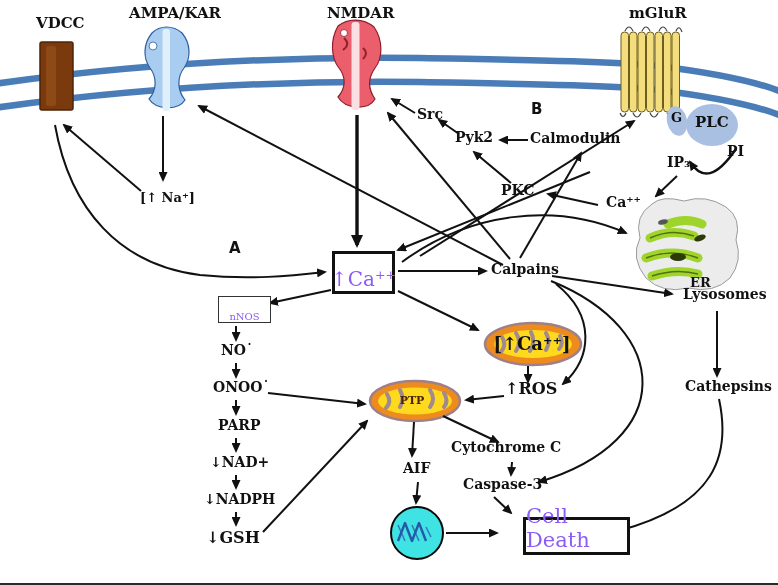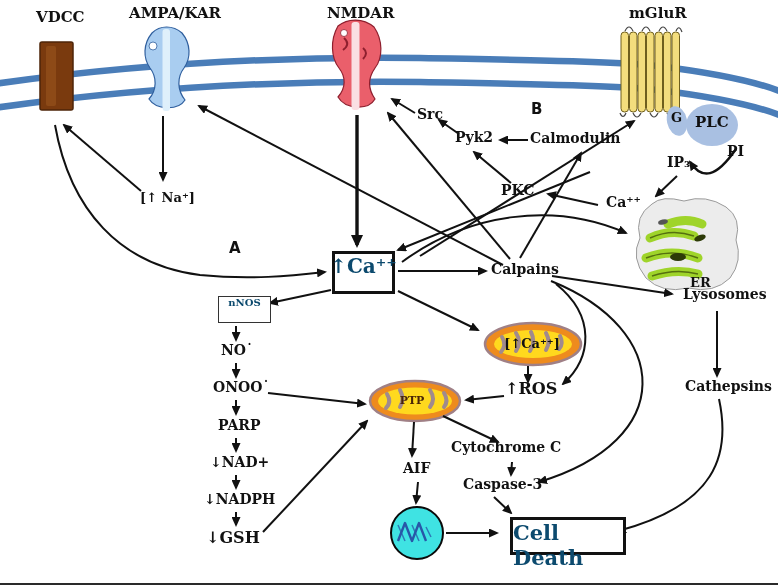--- a/index.html
+++ b/index.html
@@ -10,27 +10,27 @@
   }
   #arrows-svg{position:absolute;left:0;top:0;}
   .lbl{
     position:absolute;font-weight:bold;color:#111;white-space:nowrap;
     font-family:"DejaVu Serif","Liberation Serif",serif;line-height:1.1;
   }
   .s13{font-size:13px;} .s14{font-size:14px;} .s15{font-size:15px;} .s16{font-size:16px;}
   .sans{font-family:"DejaVu Sans","Liberation Sans",sans-serif;font-size:15px;}
   .ctr{transform:translate(-50%,-50%);}
   .box{
-    position:absolute;display:flex;align-items:flex-start;justify-content:center;
-    background:#fff;color:#0c4a6e;font-weight:bold;box-sizing:border-box;
+    position:absolute;display:flex;align-items:flex-end;justify-content:center;
+    background:#fff;color:#8b5cf6;font-weight:normal;box-sizing:border-box;
   }
   #ca-box{left:332px;top:251px;width:63px;height:43px;border:3px solid #111;font-size:20px;}
   #nnos-box{left:218px;top:296px;width:53px;height:27px;border:1.5px solid #333;font-size:10px;}
-  #celldeath-box{left:510px;top:517px;width:116px;height:38px;border:3px solid #111;font-size:21px;}
-  #mito1-label{left:532px;top:344px;font-size:13px;}
+  #celldeath-box{left:523px;top:517px;width:107px;height:38px;border:3px solid #111;font-size:21px;}
+  #mito1-label{left:532px;top:344px;font-size:18px;}
   #ptp-label{left:412px;top:401px;font-size:11px;color:#4a2506;}
 </style>
 </head>
 <body>
 
 <div id="canvas">
 
   <svg id="arrows-svg" width="778" height="585" viewBox="0 0 778 585">
     <defs>
       <marker id="ah" markerWidth="10" markerHeight="9" refX="8" refY="4.5" orient="auto" markerUnits="userSpaceOnUse">
@@ -180,21 +180,21 @@
 
       <line x1="236" y1="326" x2="236" y2="340" marker-end="url(#ah)"></line>
       <line x1="236" y1="363" x2="236" y2="377" marker-end="url(#ah)"></line>
       <line x1="236" y1="400" x2="236" y2="414" marker-end="url(#ah)"></line>
       <line x1="236" y1="438" x2="236" y2="451" marker-end="url(#ah)"></line>
       <line x1="236" y1="475" x2="236" y2="488" marker-end="url(#ah)"></line>
       <line x1="236" y1="512" x2="236" y2="525" marker-end="url(#ah)"></line>
     </g>
   </svg>
 
-  <div class="lbl s15" style="left:36px;top:9px;">VDCC</div>
+  <div class="lbl s15" style="left:36px;top:15px;">VDCC</div>
   <div class="lbl s15" style="left:129px;top:5px;">AMPA/KAR</div>
   <div class="lbl s15" style="left:327px;top:5px;">NMDAR</div>
   <div class="lbl s15" style="left:629px;top:5px;">mGluR</div>
   <div class="lbl s13" style="left:671px;top:111px;">G</div>
   <div class="lbl s15" style="left:695px;top:114px;">PLC</div>
   <div class="lbl s14" style="left:727px;top:144px;">PI</div>
   <div class="lbl s14" style="left:667px;top:155px;">IP₃</div>
   <div class="lbl s14" style="left:417px;top:107px;">Src</div>
   <div class="lbl s14" style="left:455px;top:130px;">Pyk2</div>
   <div class="lbl s14" style="left:530px;top:131px;">Calmodulin</div>

